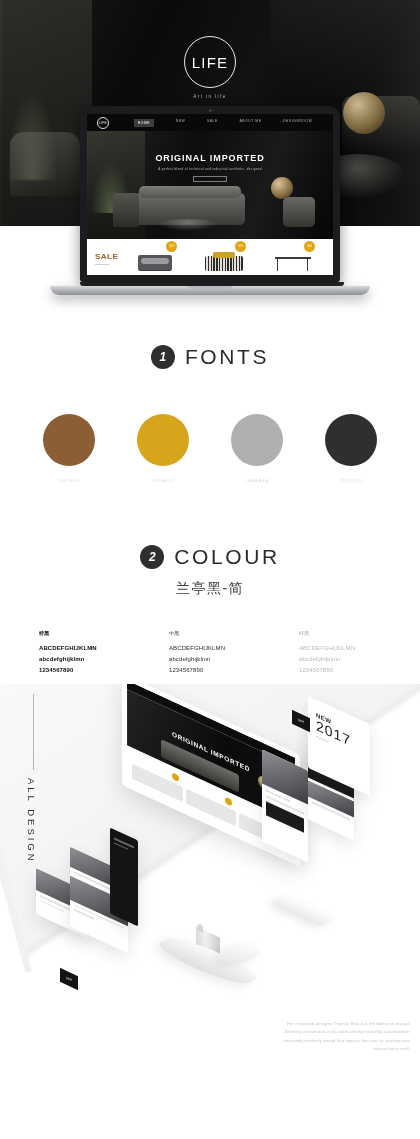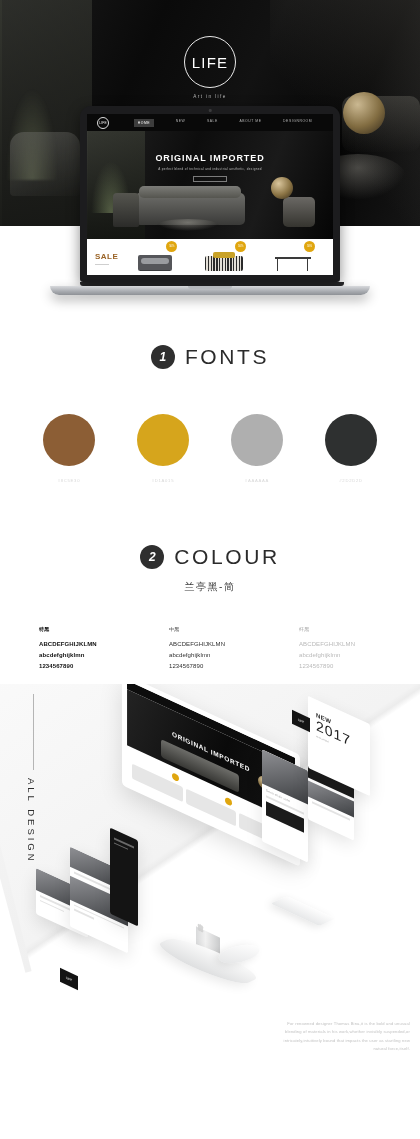--- a/index.html
+++ b/index.html
@@ -174,21 +174,21 @@
     display: flex; align-items: center; justify-content: center;
   }
   .sec-title { font-size: 21px; letter-spacing: 2.6px; color: #2b2b2b; font-weight: 400; }
   .swatches { display: flex; justify-content: center; gap: 42px; margin-top: 45px; }
   .sw { text-align: center; }
   .sw-dot { width: 52px; height: 52px; border-radius: 50%; }
   .sw-hex { margin-top: 12px; font-size: 4.2px; color: #d8d8d8; letter-spacing: .7px; }
 
   
   .sec-fonts { position: absolute; left: 0; top: 545px; width: 420px; }
-  .fonts-sub { text-align: center; margin-top: 11px; font-size: 10px; color: #3a3a3a; letter-spacing: 1.5px; }
+  .fonts-sub { text-align: center; margin-top: 11px; font-size: 14px; color: #3a3a3a; letter-spacing: 1.5px; }
   .font-cols { display: flex; justify-content: center; gap: 38px; margin-top: 32px; padding-left: 10px; }
   .fcol { width: 92px; }
   .fcol-label { font-size: 5px; color: #2b2b2b; margin-bottom: 7px; letter-spacing: .3px; }
   .fcol-lines { font-size: 6px; line-height: 1.85; letter-spacing: .1px; }
   .w-heavy .fcol-label, .w-heavy .fcol-lines { font-weight: bold; color: #111; }
   .w-mid .fcol-lines { color: #2e2e2e; }
   .w-mid .fcol-label { color: #2e2e2e; }
   .w-light .fcol-lines { color: #b9b9b9; }
   .w-light .fcol-label { color: #9c9c9c; }
 

